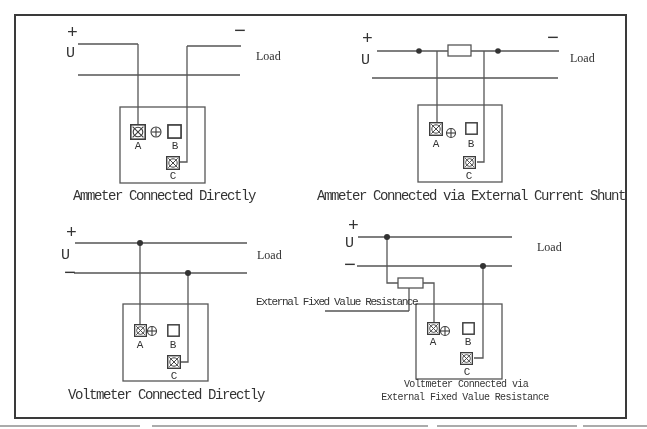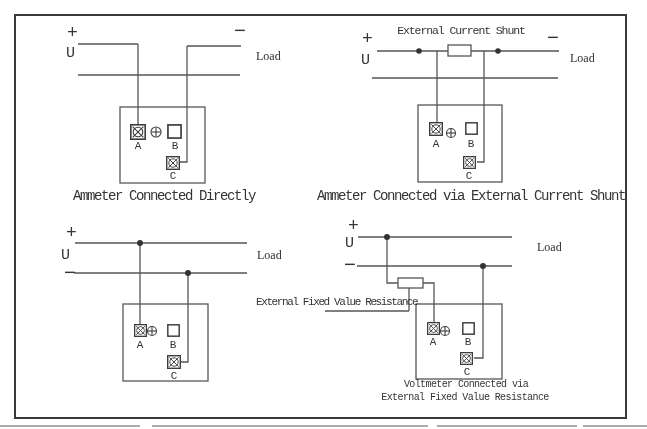--- a/index.html
+++ b/index.html
@@ -107,37 +107,37 @@
 
   <div class="txt sym plus" style="left:67px;top:24px;">+</div>
   <div class="txt sym u" style="left:66px;top:46px;">U</div>
   <div class="txt sym minus" style="left:234px;top:22px;">−</div>
   <div class="txt load" style="left:256px;top:50px;">Load</div>
   <div class="txt tlabel" style="left:130px;top:141px;">A</div>
   <div class="txt tlabel" style="left:167px;top:141px;">B</div>
   <div class="txt tlabel" style="left:165px;top:171px;">C</div>
   <div class="txt cap" style="left:164px;top:189px;">Ammeter Connected Directly</div>
 
-  <div class="txt ann" style="left:461px;top:25px;transform:translateX(-50%);">External Current Shunt</div>
   <div class="txt sym plus" style="left:362px;top:30px;">+</div>
   <div class="txt sym u" style="left:361px;top:53px;">U</div>
   <div class="txt sym minus" style="left:547px;top:29px;">−</div>
   <div class="txt load" style="left:570px;top:52px;">Load</div>
   <div class="txt tlabel" style="left:428px;top:139px;">A</div>
   <div class="txt tlabel" style="left:463px;top:139px;">B</div>
   <div class="txt tlabel" style="left:461px;top:171px;">C</div>
   <div class="txt cap" style="left:471px;top:189px;">Ammeter Connected via External Current Shunt</div>
 
   <div class="txt sym plus" style="left:66px;top:224px;">+</div>
   <div class="txt sym u" style="left:61px;top:248px;">U</div>
   <div class="txt sym minus" style="left:64px;top:264px;">−</div>
   <div class="txt load" style="left:257px;top:249px;">Load</div>
   <div class="txt tlabel" style="left:132px;top:340px;">A</div>
   <div class="txt tlabel" style="left:165px;top:340px;">B</div>
   <div class="txt tlabel" style="left:166px;top:371px;">C</div>
+  <div class="txt cap" style="left:166px;top:388px;">Voltmeter Connected Directly</div>
 
   <div class="txt sym plus" style="left:348px;top:217px;">+</div>
   <div class="txt sym u" style="left:345px;top:236px;">U</div>
   <div class="txt sym minus" style="left:344px;top:256px;">−</div>
   <div class="txt load" style="left:537px;top:241px;">Load</div>
   <div class="txt ann" style="left:256px;top:297px;letter-spacing:-1.4px;font-size:11px;">External Fixed Value Resistance</div>
   <div class="txt tlabel" style="left:425px;top:337px;">A</div>
   <div class="txt tlabel" style="left:460px;top:337px;">B</div>
   <div class="txt tlabel" style="left:459px;top:367px;">C</div>
   <div class="txt cap-lg" style="left:466px;top:380px;">Voltmeter Connected via</div>

